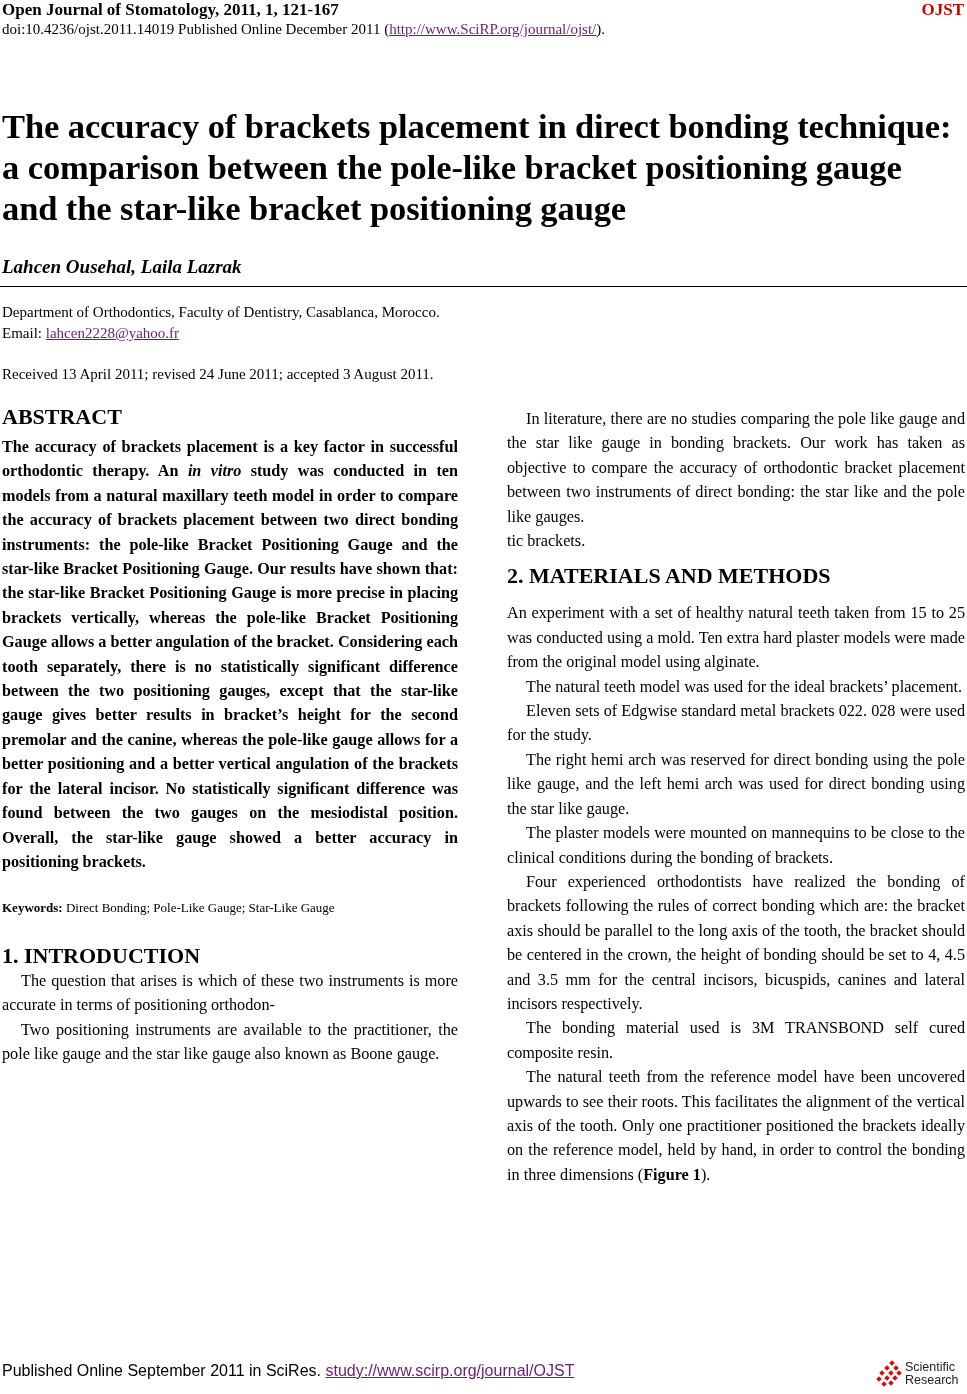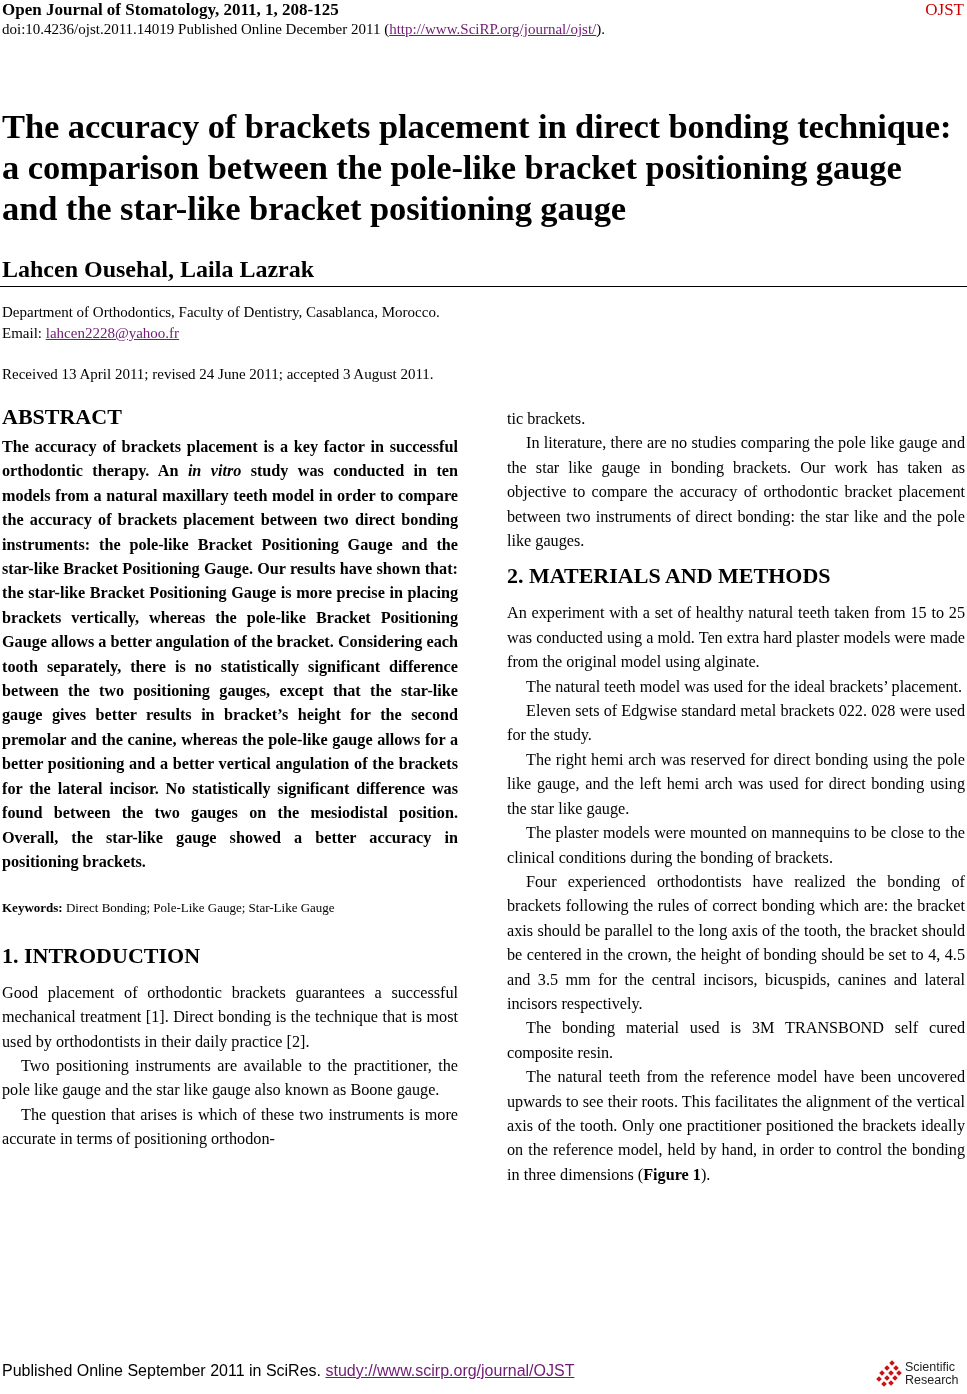--- a/index.html
+++ b/index.html
@@ -2,26 +2,26 @@
 <html><head>
 <meta charset="utf-8">
 <style>
   html, body { margin: 0; padding: 0; background: #ffffff; }
   body { width: 967px; height: 1394px; position: relative; overflow: hidden;
          font-family: "Liberation Serif", serif; color: #000; }
   a { color: #701a75; text-decoration: underline; }
 
   .running-head { position: absolute; left: 2px; top: 0; width: 962px; }
   .journal-line { font-weight: bold; font-size: 17px; line-height: 19px; display: flex; justify-content: space-between; }
-  .journal-abbr { color: #cc0000; font-weight: normal; }
+  .journal-abbr { color: #cc0000; font-weight: bold; }
   .doi-line { font-size: 15px; line-height: 20px; }
 
   .title { position: absolute; left: 2px; top: 106px; width: 960px; font-weight: bold;
            font-size: 34.5px; line-height: 41px; letter-spacing: -0.1px; }
-  .authors { position: absolute; left: 2px; top: 256px; font-weight: bold; font-size: 24px; }
+  .authors { position: absolute; left: 2px; top: 256px; font-weight: bold; font-size: 19px; font-style: italic; }
   .rule { position: absolute; left: 0; top: 286px; width: 967px; height: 1px; background: #000; }
   .affil { position: absolute; left: 2px; top: 302px; font-size: 15px; line-height: 21px; }
   .received { position: absolute; left: 2px; top: 366px; font-size: 15px; }
 
   .col { position: absolute; top: 404px; text-align: justify; }
   .col-left { left: 2px; width: 456px; }
   .col-right { left: 507px; width: 458px; top: 407px; }
 
   .sec-head { font-weight: bold; font-size: 22px; line-height: 26px; margin: 0; }
   .abstract-body { font-weight: bold; font-size: 16.2px; line-height: 24.4px; margin: 5px 0 0 0; text-align: justify; }
@@ -35,21 +35,21 @@
 
   .footer { position: absolute; left: 2px; top: 1362px; font-family: "Liberation Sans", sans-serif; font-size: 16px; }
   .logo { position: absolute; left: 876px; top: 1360px; display: flex; align-items: center; }
   .logo-text { font-family: "Liberation Sans", sans-serif; font-size: 12.5px; line-height: 13px; color: #222; margin-left: 3px; }
 </style>
 </head>
 <body>
 
 <div class="running-head">
   <div class="journal-line">
-    <span>Open Journal of Stomatology, 2011, 1, 208-125</span>
+    <span>Open Journal of Stomatology, 2011, 1, 121-167</span>
     <span class="journal-abbr">OJST</span>
   </div>
   <div class="doi-line">
     <span>doi:10.4236/ojst.2011.14019 Published Online December 2011 (</span><a href="#">http://www.SciRP.org/journal/ojst/</a><span>).</span>
   </div>
 </div>
 
 <div class="title">The accuracy of brackets placement in direct bonding technique: a comparison between the pole-like bracket positioning gauge and the star-like bracket positioning gauge</div>
 <div class="authors">Lahcen Ousehal, Laila Lazrak</div>
 <div class="rule"></div>
@@ -57,28 +57,27 @@
   <div>Department of Orthodontics, Faculty of Dentistry, Casablanca, Morocco.</div>
   <div><span>Email: </span><a href="#">lahcen2228@yahoo.fr</a></div>
 </div>
 <div class="received">Received 13 April 2011; revised 24 June 2011; accepted 3 August 2011.</div>
 
 <div class="col col-left">
   <h2 class="sec-head">ABSTRACT</h2>
   <p class="abstract-body"><span>The accuracy of brackets placement is a key factor in successful orthodontic therapy. An </span><i>in vitro</i><span> study was conducted in ten models from a natural maxillary teeth model in order to compare the accuracy of brackets placement between two direct bonding instruments: the pole-like Bracket Positioning Gauge and the star-like Bracket Positioning Gauge. Our results have shown that: the star-like Bracket Positioning Gauge is more precise in placing brackets vertically, whereas the pole-like Bracket Positioning Gauge allows a better angulation of the bracket. Considering each tooth separately, there is no statistically significant difference between the two positioning gauges, except that the star-like gauge gives better results in bracket’s height for the second premolar and the canine, whereas the pole-like gauge allows for a better positioning and a better vertical angulation of the brackets for the lateral incisor. No statistically significant difference was found between the two gauges on the mesiodistal position. Overall, the star-like gauge showed a better accuracy in positioning brackets.</span></p>
   <p class="kw"><b>Keywords:</b><span> Direct Bonding; Pole-Like Gauge; Star-Like Gauge</span></p>
   <h2 class="sec-head intro-head">1. INTRODUCTION</h2>
-  <p class="p first">Good placement of orthodontic brackets guarantees a successful mechanical treatment [1]. Direct bonding is the technique that is most used by orthodontists in their daily practice [2].</p>
+  <p class="p ind">The question that arises is which of these two instruments is more accurate in terms of positioning orthodon-</p>
   <p class="p ind">Two positioning instruments are available to the practitioner, the pole like gauge and the star like gauge also known as Boone gauge.</p>
-  <p class="p ind">The question that arises is which of these two instruments is more accurate in terms of positioning orthodon-</p>
 </div>
 
 <div class="col col-right">
+  <p class="p ind">In literature, there are no studies comparing the pole like gauge and the star like gauge in bonding brackets. Our work has taken as objective to compare the accuracy of orthodontic bracket placement between two instruments of direct bonding: the star like and the pole like gauges.</p>
   <p class="p">tic brackets.</p>
-  <p class="p ind">In literature, there are no studies comparing the pole like gauge and the star like gauge in bonding brackets. Our work has taken as objective to compare the accuracy of orthodontic bracket placement between two instruments of direct bonding: the star like and the pole like gauges.</p>
   <h2 class="sec-head mm-head">2. MATERIALS AND METHODS</h2>
   <p class="p">An experiment with a set of healthy natural teeth taken from 15 to 25 was conducted using a mold. Ten extra hard plaster models were made from the original model using alginate.</p>
   <p class="p ind">The natural teeth model was used for the ideal brackets’ placement.</p>
   <p class="p ind">Eleven sets of Edgwise standard metal brackets 022. 028 were used for the study.</p>
   <p class="p ind">The right hemi arch was reserved for direct bonding using the pole like gauge, and the left hemi arch was used for direct bonding using the star like gauge.</p>
   <p class="p ind">The plaster models were mounted on mannequins to be close to the clinical conditions during the bonding of brackets.</p>
   <p class="p ind">Four experienced orthodontists have realized the bonding of brackets following the rules of correct bonding which are: the bracket axis should be parallel to the long axis of the tooth, the bracket should be centered in the crown, the height of bonding should be set to 4, 4.5 and 3.5 mm for the central incisors, bicuspids, canines and lateral incisors respectively.</p>
   <p class="p ind">The bonding material used is 3M TRANSBOND self cured composite resin.</p>
   <p class="p ind"><span>The natural teeth from the reference model have been uncovered upwards to see their roots. This facilitates the alignment of the vertical axis of the tooth. Only one practitioner positioned the brackets ideally on the reference model, held by hand, in order to control the bonding in three dimensions (</span><b>Figure 1</b><span>).</span></p>
 </div>

